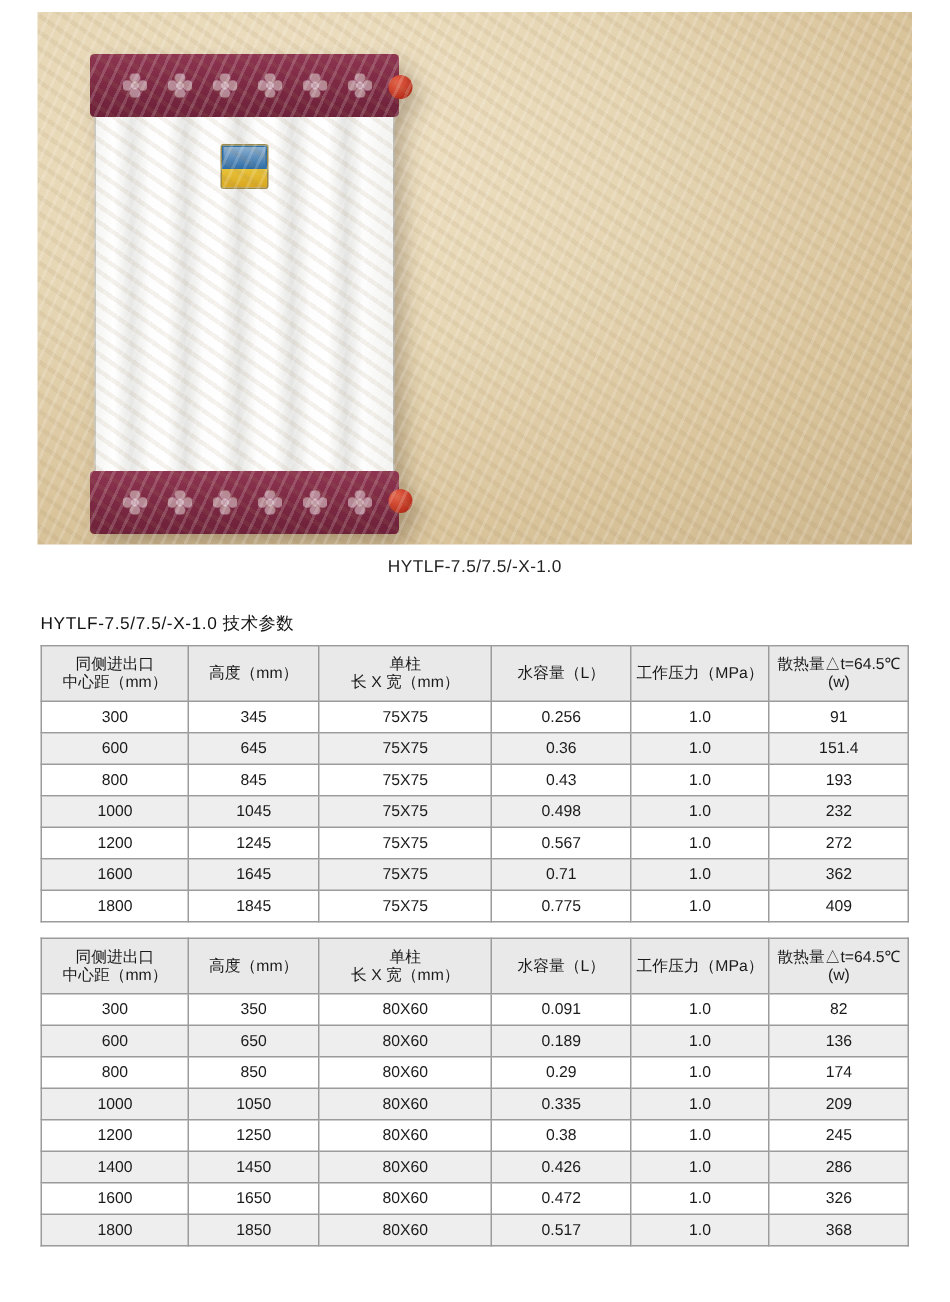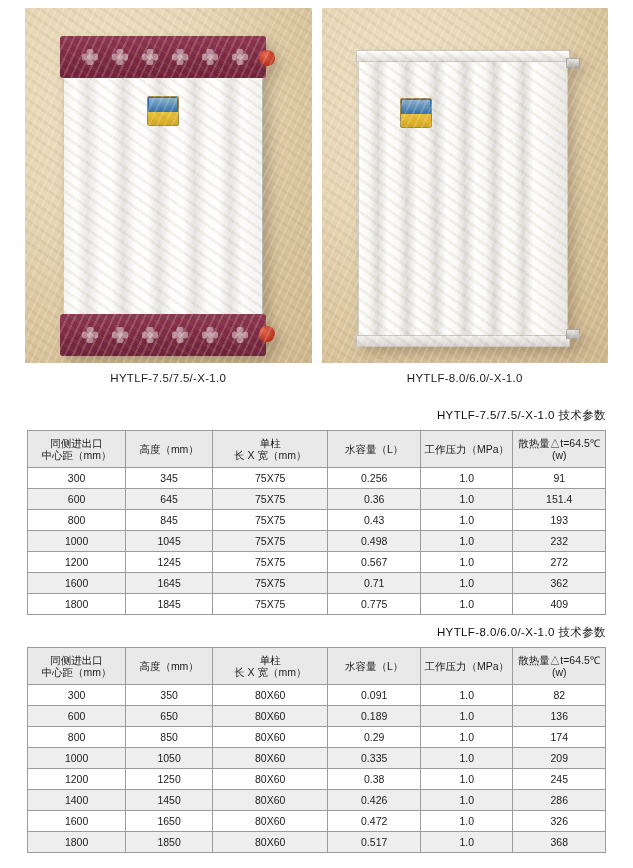--- a/index.html
+++ b/index.html
@@ -189,21 +189,20 @@
     padding: 0 27px;
     box-sizing: border-box;
   }
   .section.first { margin-top: 24px; }
   .section.second { margin-top: 10px; }
   .section-title {
     font-size: 11.5px;
     color: #111;
     margin-bottom: 7px;
     letter-spacing: 0.4px;
-    text-align: right;
   }
   table.spec {
     width: 100%;
     border-collapse: collapse;
     font-size: 10.5px;
     table-layout: fixed;
     border-radius: 29px;
   }
   table.spec th,
   table.spec td {
@@ -265,35 +264,20 @@
           <div class="valve top"></div>
           <div class="valve bottom"></div>
           <div class="logo-badge">
             <span class="sheen"></span>
           </div>
         </div>
       </div>
       <div class="photo-caption">HYTLF-7.5/7.5/-X-1.0</div>
     </div>
 
-    <div class="photo-cell">
-      <div class="photo-frame">
-        <div class="rad-b">
-          <div class="body"></div>
-          <div class="topbar"></div>
-          <div class="botbar"></div>
-          <div class="nub top"></div>
-          <div class="nub bottom"></div>
-          <div class="logo-badge b" style="left:42px;transform:none">
-            <span class="sheen"></span>
-          </div>
-        </div>
-      </div>
-      <div class="photo-caption">HYTLF-8.0/6.0/-X-1.0</div>
-    </div>
 
   </div>
 
   <div class="section first">
     <div class="section-title">HYTLF-7.5/7.5/-X-1.0 技术参数</div>
     <table class="spec">
       <thead>
         <tr>
           <th class="col-a">
             <span class="l1">同侧进出口</span>
@@ -372,21 +356,20 @@
           <td>75X75</td>
           <td>0.775</td>
           <td>1.0</td>
           <td>409</td>
         </tr>
       </tbody>
     </table>
   </div>
 
   <div class="section second">
-    <div class="section-title">HYTLF-8.0/6.0/-X-1.0 技术参数</div>
     <table class="spec">
       <thead>
         <tr>
           <th class="col-a">
             <span class="l1">同侧进出口</span>
             <span class="l2">中心距（mm）</span>
           </th>
           <th class="col-b">
             <span class="l1">高度（mm）</span>
           </th>

